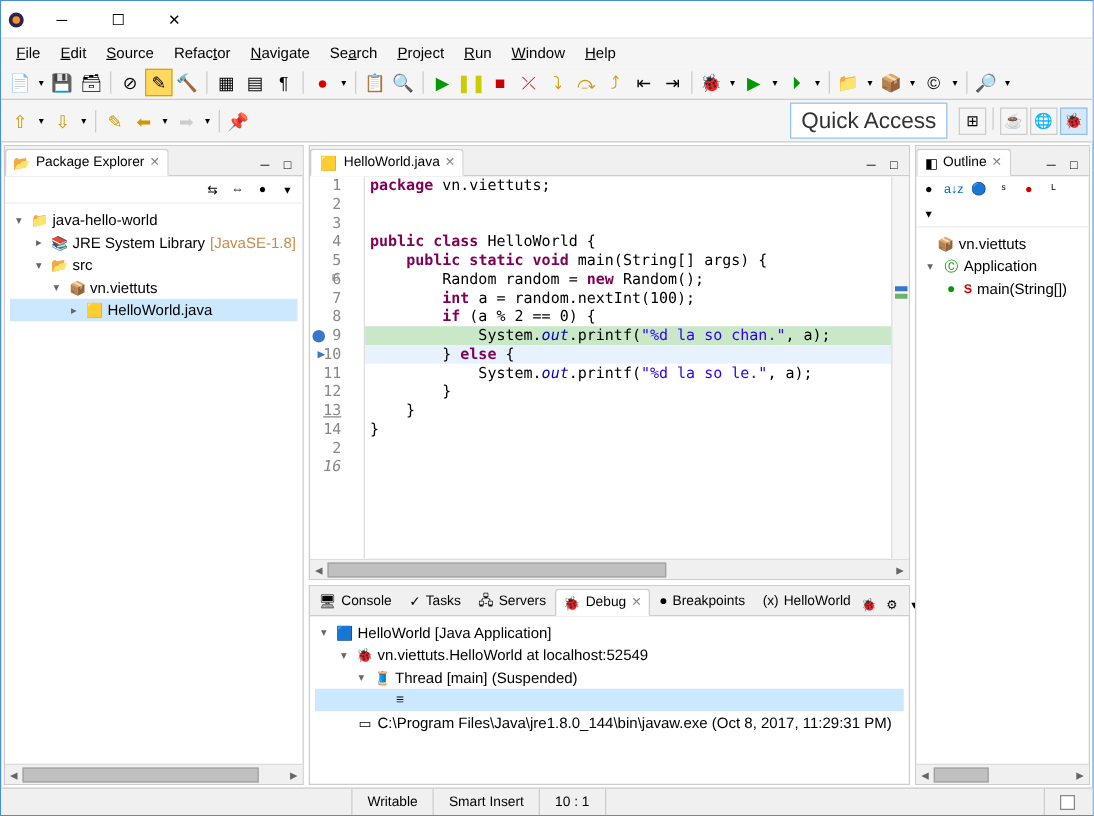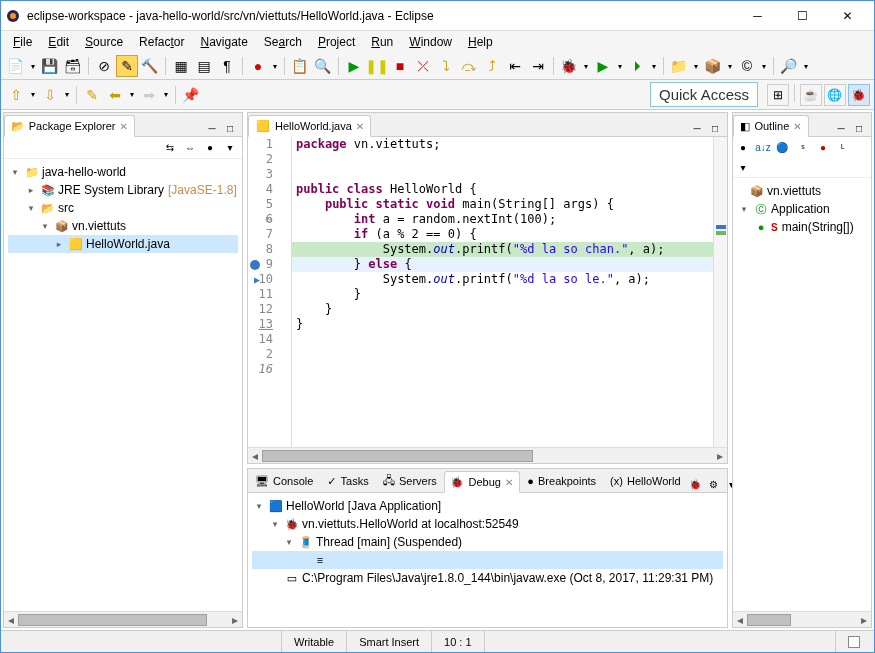--- a/index.html
+++ b/index.html
@@ -10,21 +10,21 @@
 .titlebar .title { flex: 1; font-size: 12px; color: #000; }
 .win-controls { display: flex; }
 .win-btn { width: 45px; height: 28px; display: flex; align-items: center; justify-content: center; cursor: pointer; }
 .menubar { height: 22px; display: flex; align-items: center; padding: 0 4px; font-size: 12px; background: #f5f5f5; }
 .menu-item { padding: 2px 8px; cursor: pointer; }
 .menu-item u { text-decoration: underline; }
 .toolbar { background: #f5f5f5; border-bottom: 1px solid #ccc; padding: 2px 4px; display: flex; flex-wrap: wrap; gap: 1px; align-items: center; }
 .tb-btn { width: 22px; height: 22px; display: inline-flex; align-items: center; justify-content: center; cursor: pointer; border: 1px solid transparent; font-size: 14px; }
 .tb-sep { width: 1px; height: 18px; background: #ccc; margin: 0 3px; }
 .tb-dropdown { width: 10px; display: inline-flex; align-items: center; justify-content: center; font-size: 8px; cursor: pointer; }
-.quick-access { margin-left: auto; border: 1px solid #8fc1e8; background: #fff; padding: 3px 8px; font-size: 15px; color: #333; }
+.quick-access { margin-left: auto; border: 1px solid #8fc1e8; background: #fff; padding: 3px 8px; font-size: 18px; color: #333; }
 .perspective-btns { display: flex; gap: 2px; margin-left: 8px; }
 .persp-btn { width: 22px; height: 22px; border: 1px solid #ccc; display: flex; align-items: center; justify-content: center; cursor: pointer; font-size: 12px; }
 .persp-btn.active { background: #d5e8f8; border-color: #8fc1e8; }
 .main-area { flex: 1; display: flex; min-height: 0; }
 .panel { border: 1px solid #ccc; margin: 2px; display: flex; flex-direction: column; background: #fff; }
 .panel-tabs { height: 24px; display: flex; align-items: flex-end; background: #f0f0f0; border-bottom: 1px solid #ccc; }
 .tab { height: 22px; display: flex; align-items: center; padding: 0 6px; gap: 4px; cursor: pointer; font-size: 11px; border: 1px solid transparent; }
 .tab.active { background: #fff; border: 1px solid #ccc; border-bottom: 1px solid #fff; border-radius: 3px 3px 0 0; position: relative; top: 1px; }
 .tab-close { cursor: pointer; font-size: 10px; color: #888; }
 .tab-icons { margin-left: auto; display: flex; gap: 2px; padding-right: 4px; }
@@ -69,21 +69,20 @@
 
 <div class="window">
 
   <div class="titlebar">
     <span class="icon">
       <svg width="16" height="16">
           <circle cx="8" cy="8" r="6" fill="#2c2255"></circle>
           <circle cx="8" cy="8" r="3" fill="#f7941e"></circle>
         </svg>
     </span>
-    <span class="title">eclipse-workspace - java-hello-world/src/vn/viettuts/HelloWorld.java - Eclipse</span>
     <div class="win-controls">
       <div class="win-btn">─</div>
       <div class="win-btn">☐</div>
       <div class="win-btn close">✕</div>
     </div>
   </div>
 
   <div class="menubar" id="menubar">
       <div class="menu-item"><u>F</u>ile</div>
       <div class="menu-item"><u>E</u>dit</div>
@@ -261,20 +260,21 @@
               <div class="gutter-line" style="position: relative;">14</div>
               <div class="gutter-line" style="position: relative;">2</div>
               <div class="gutter-line" style="position: relative; font-style: italic;">16</div>
             </div>
           <div class="code-area" id="code">
               <div class="code-line"><span class="kw">package</span> vn.viettuts;</div>
               <div class="code-line"></div>
               <div class="code-line"></div>
               <div class="code-line"><span class="kw">public class</span> HelloWorld {</div>
               <div class="code-line">    <span class="kw">public static void</span> main(String[] args) {</div>
+              <div class="code-line">        Random random = <span class="kw">new</span> Random();</div>
               <div class="code-line">        <span class="kw">int</span> a = random.nextInt(100);</div>
               <div class="code-line">        <span class="kw">if</span> (a % 2 == 0) {</div>
               <div class="code-line highlight">            System.<span class="fld">out</span>.printf(<span class="str">"%d la so chan."</span>, a);</div>
               <div class="code-line current">        } <span class="kw">else</span> {</div>
               <div class="code-line">            System.<span class="fld">out</span>.printf(<span class="str">"%d la so le."</span>, a);</div>
               <div class="code-line">        }</div>
               <div class="code-line">    }</div>
               <div class="code-line">}</div>
               <div class="code-line"></div>
             </div>

